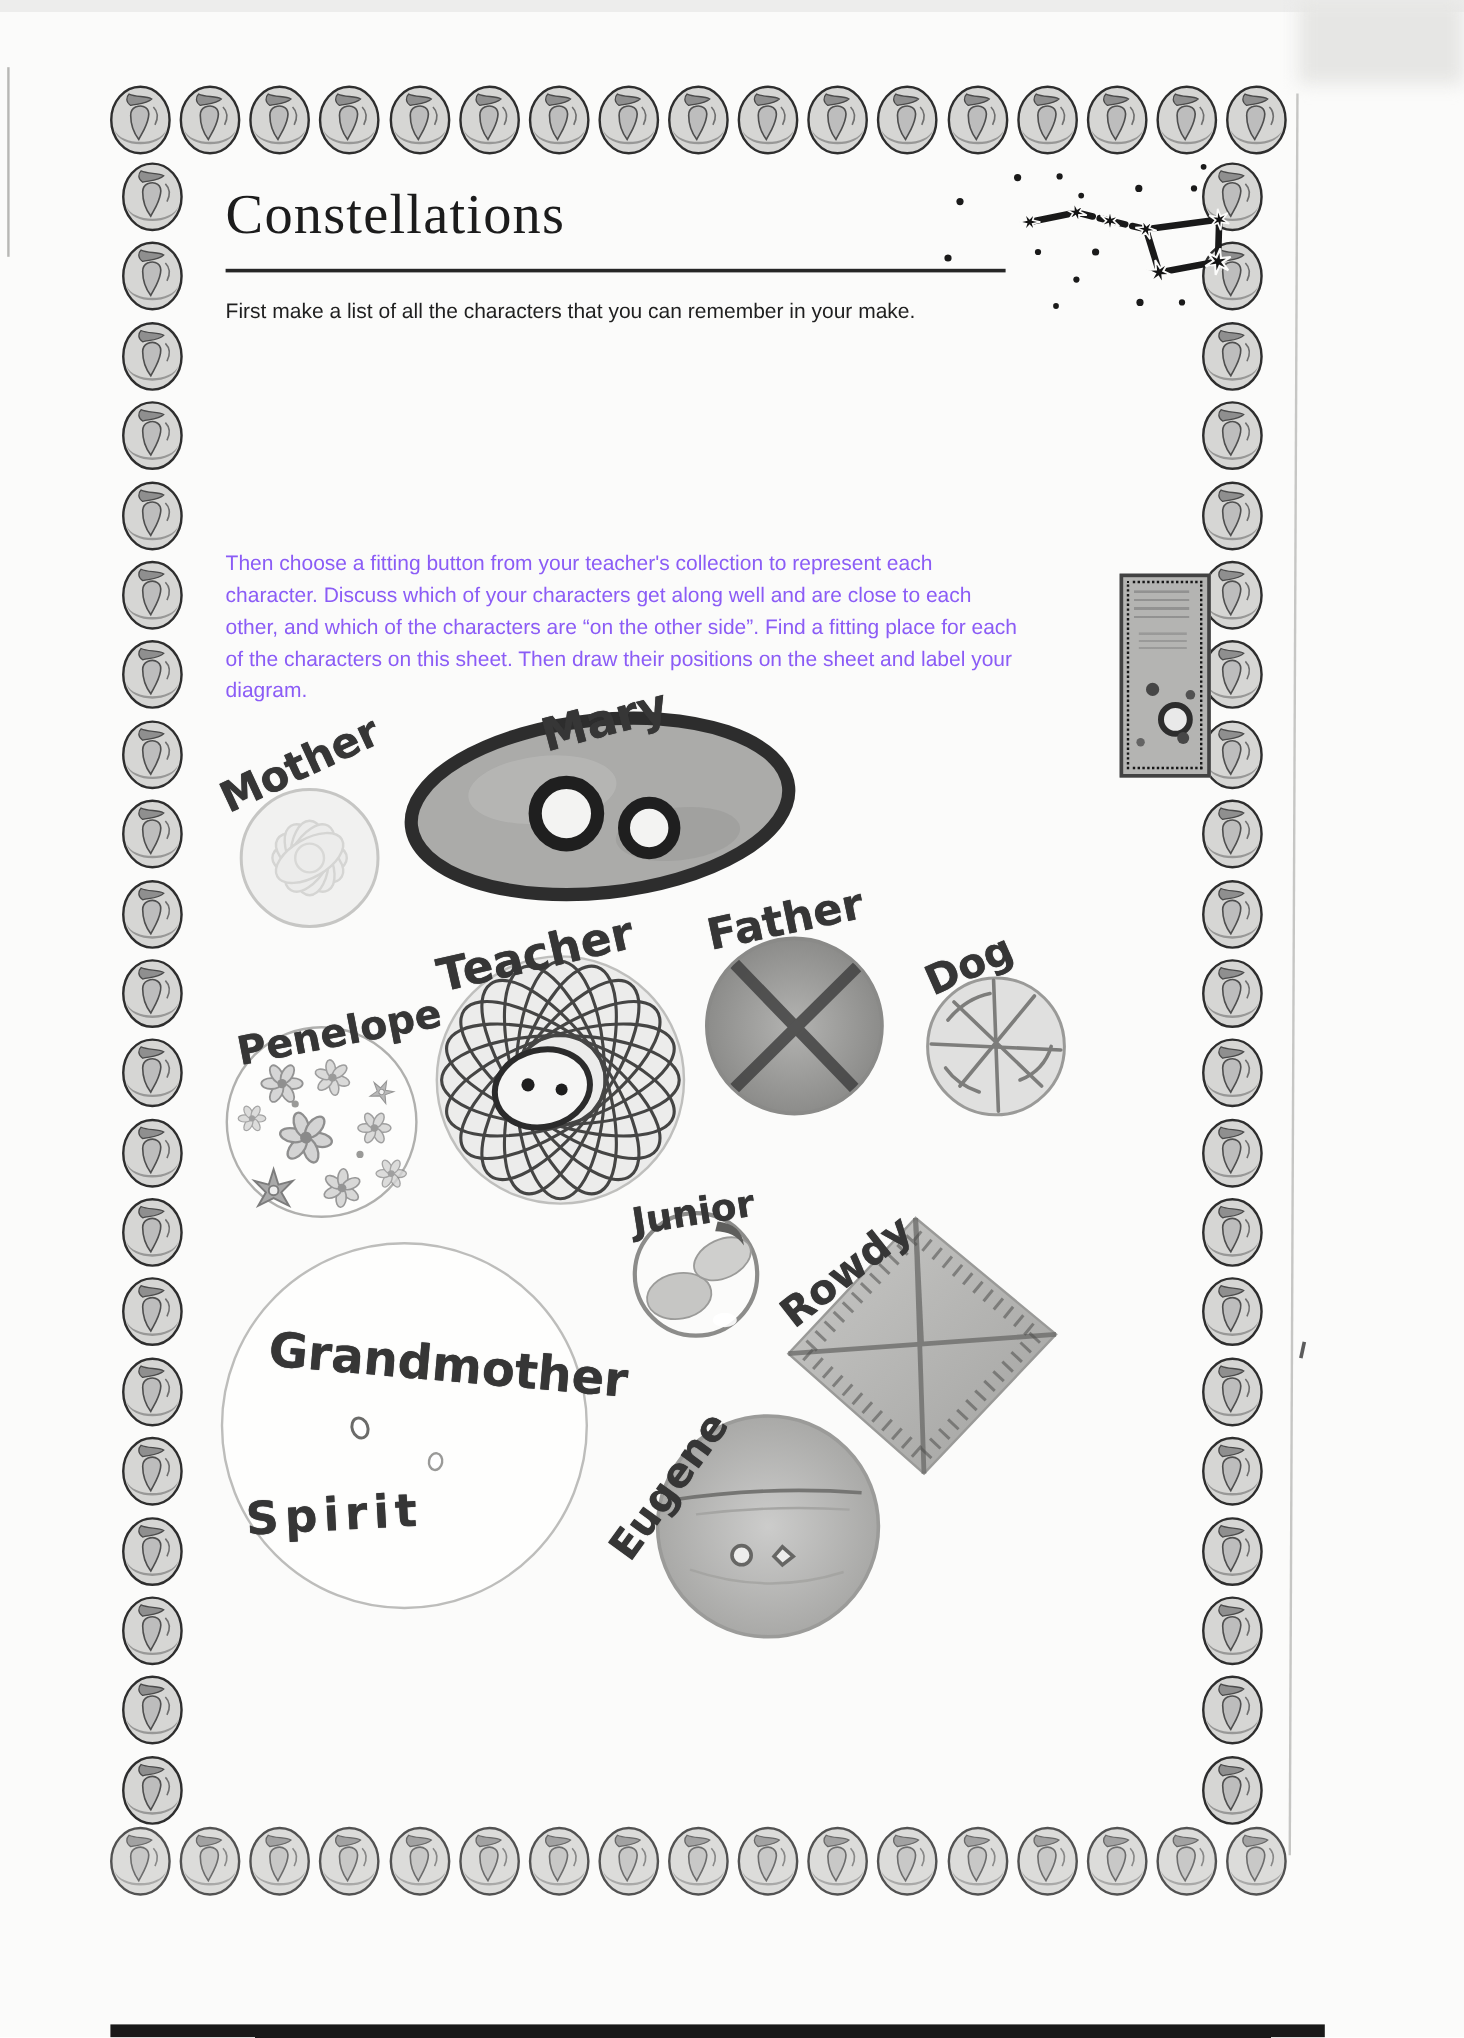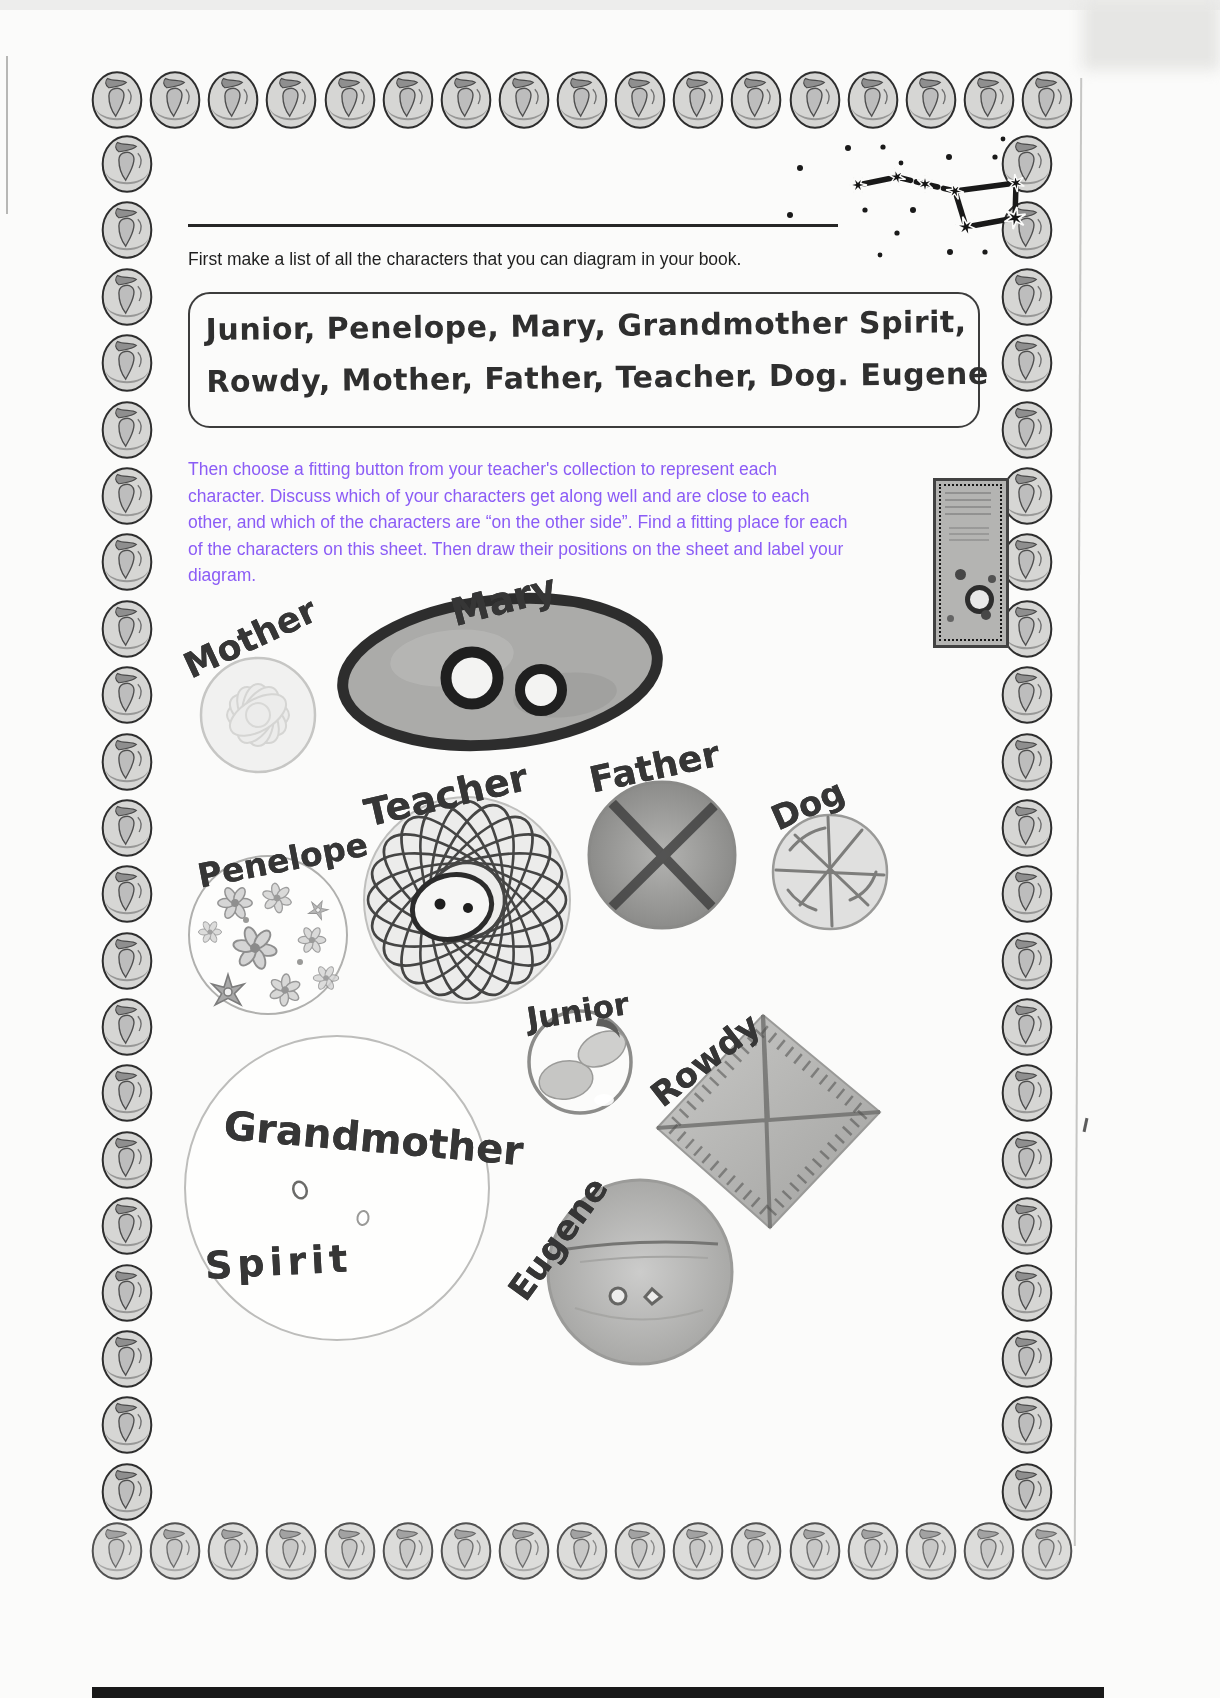--- a/index.html
+++ b/index.html
@@ -332,20 +332,21 @@
         <use href="#globe-sym"></use>
       </svg>
       <svg class="globe" viewBox="0 0 40 44">
         <use href="#globe-sym"></use>
       </svg>
       <svg class="globe" viewBox="0 0 40 44">
         <use href="#globe-sym"></use>
       </svg>
     </div>
 
+  <div class="page-title">Constellations</div>
   <div class="title-rule"></div>
 
   <svg class="constellation" viewBox="0 0 278 140">
     <g stroke="#191919" stroke-width="5.5" stroke-linecap="round">
       <line x1="106" y1="59" x2="145" y2="51"></line>
       <line x1="145" y1="51" x2="173" y2="58" stroke-dasharray="14 6"></line>
       <line x1="173" y1="58" x2="203" y2="65" stroke-dasharray="13 6"></line>
       <line x1="203" y1="65" x2="264" y2="57"></line>
       <line x1="203" y1="65" x2="214" y2="101"></line>
       <line x1="214" y1="101" x2="263" y2="92"></line>
@@ -371,28 +372,22 @@
         <circle cx="38" cy="89" r="3"></circle>
         <circle cx="113" cy="84" r="2.6"></circle>
       <circle cx="161" cy="84" r="3"></circle>
         <circle cx="145" cy="107" r="2.6"></circle>
         <circle cx="198" cy="126" r="3"></circle>
       <circle cx="233" cy="126" r="2.6"></circle>
         <circle cx="128" cy="129" r="2.4"></circle>
     </g>
   </svg>
 
-  <div class="intro-text">First make a list of all the characters that you can diagram  in your book.</div>
-
-  <div class="char-box">
-    <div class="char-lines">
-      <div>Junior, Penelope, Mary, Grandmother Spirit,</div>
-      <div>Rowdy, Mother, Father, Teacher, Dog. Eugene</div>
-    </div>
-  </div>
+  <div class="intro-text">First make a list of all the characters that you can remember  in your make.</div>
+
 
   <div class="instructions-text">Then choose a fitting button from your teacher's collection to represent each character. Discuss which of your characters get along well and are close to each other, and which of the characters are “on the other side”. Find a fitting place for each of the characters on this sheet. Then draw their positions on the sheet and label your diagram.</div>
 
   <div class="thumb">
     <div class="thumb-dots"></div>
     <div class="thumb-scribble1"></div>
     <div class="thumb-scribble2"></div>
     <div class="thumb-c1"></div>
     <div class="thumb-ring"></div>
     <div class="thumb-c3"></div>

